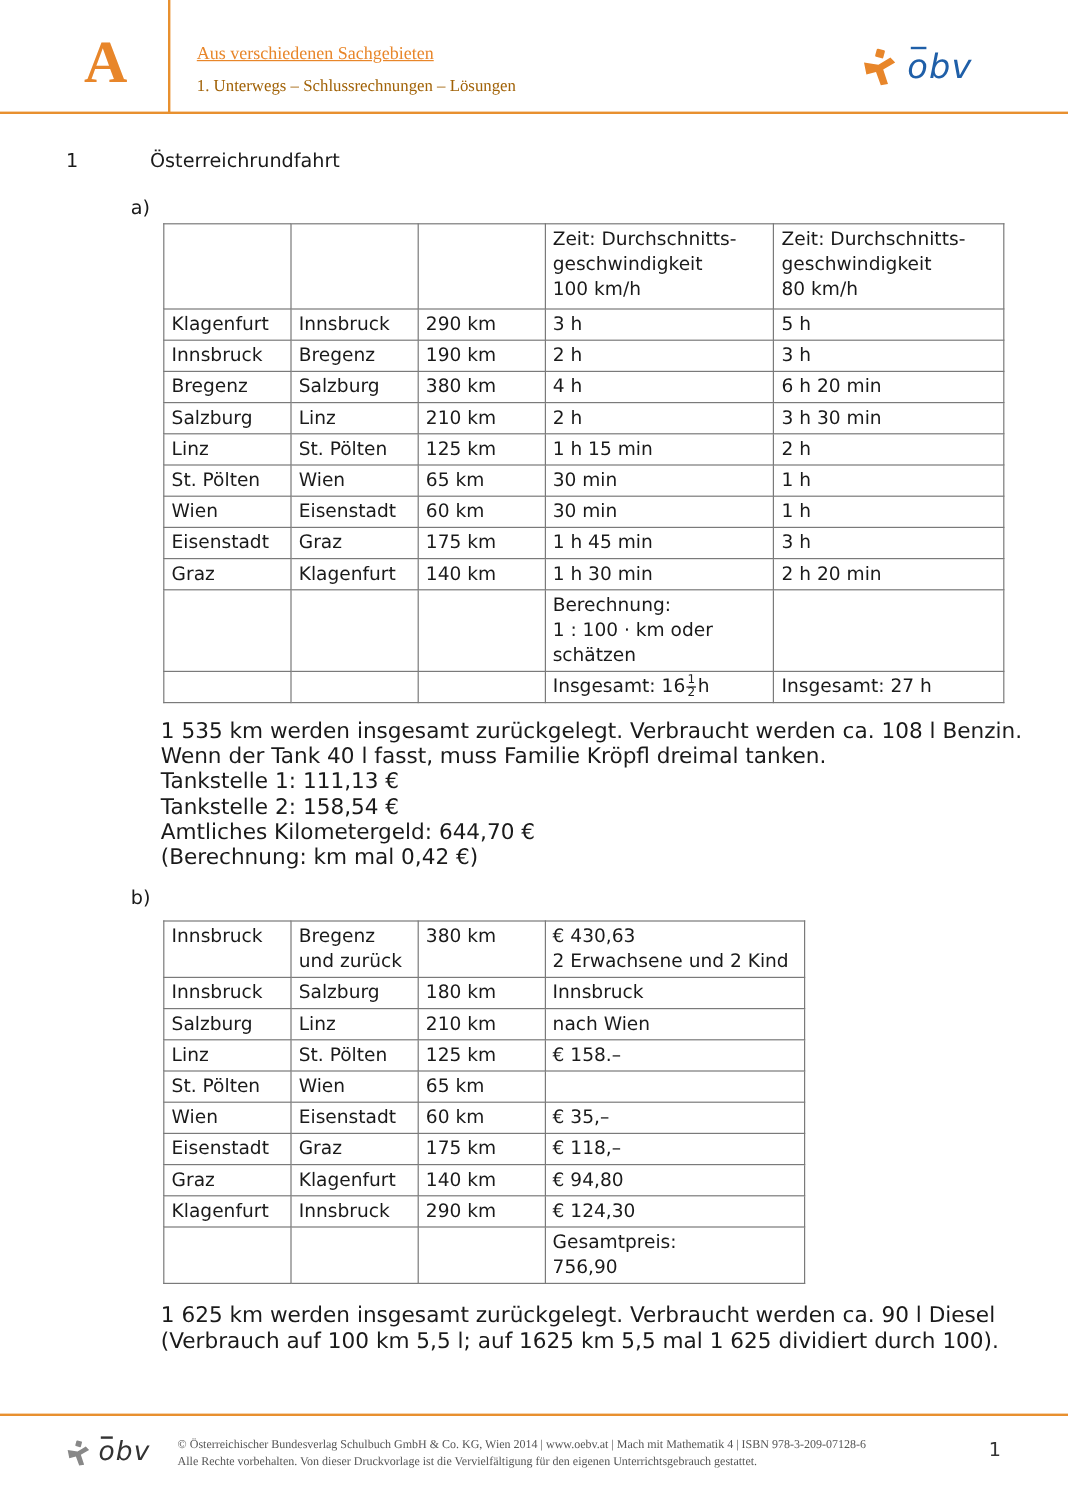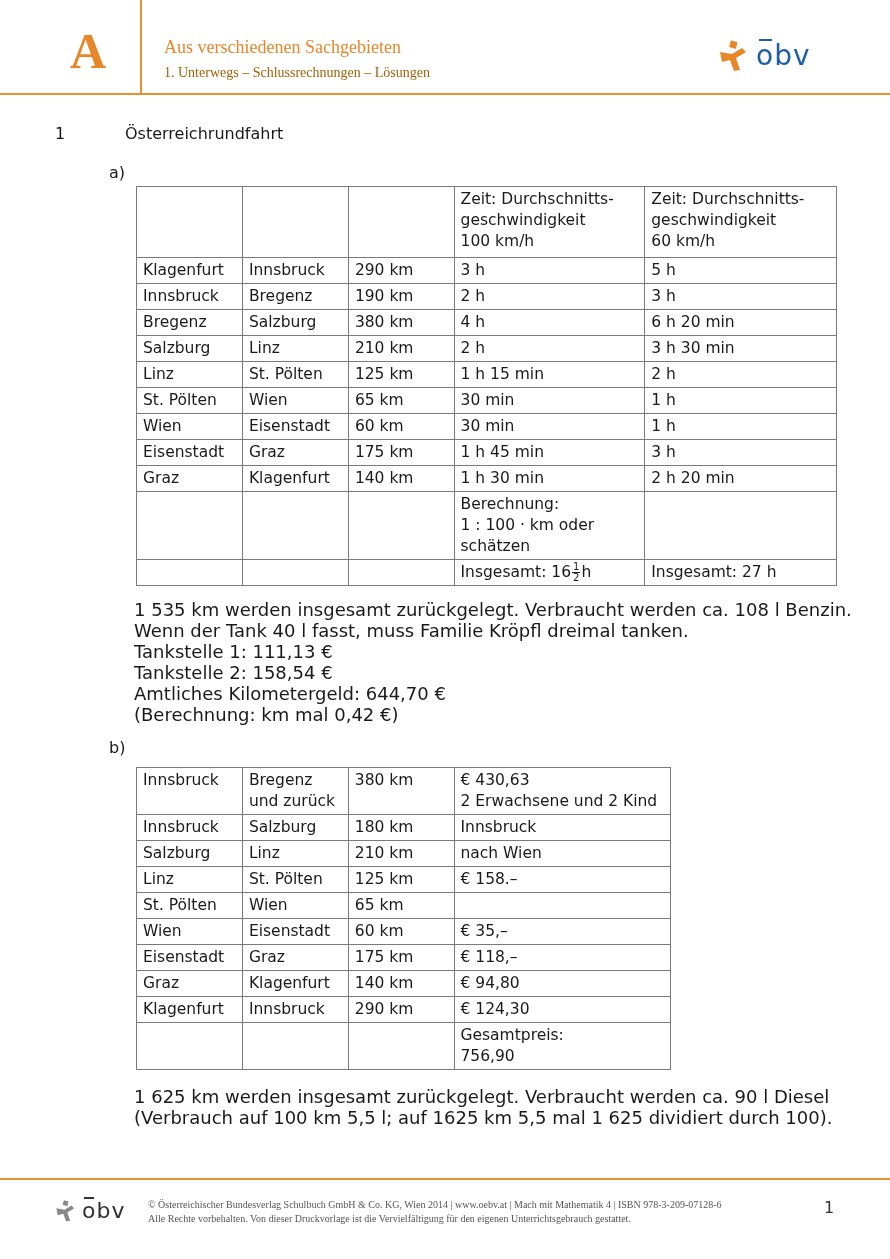--- a/index.html
+++ b/index.html
@@ -5,25 +5,25 @@
   html, body { margin: 0; padding: 0; background: #ffffff; }
   body { width: 890px; height: 1259px; position: relative; overflow: hidden;
          font-family: "DejaVu Sans", sans-serif; color: #1a1a1a; }
 
   
   .hdr-vline { position: absolute; left: 140px; top: 0; width: 2px; height: 94px; background: #e8902f; }
   .hdr-hline { position: absolute; left: 0; top: 93px; width: 890px; height: 2px; background: #e8902f; }
   .hdr-letter { position: absolute; left: 70px; top: 26px; font-family: "Liberation Serif", serif;
                 font-weight: bold; font-size: 50px; color: #e8862a; line-height: 1; }
   .hdr-title { position: absolute; left: 164px; top: 37px; font-family: "Liberation Serif", serif;
-               font-size: 18px; color: #e8862a; }
+               font-size: 15px; color: #e8862a; text-decoration: underline; }
   .hdr-sub { position: absolute; left: 164px; top: 65px; font-family: Liberation Serif, serif;
              font-size: 14px; color: #a16207; }
   .logo { position: absolute; left: 718px; top: 40px; display: flex; align-items: center; gap: 6px; }
-  .logo-text { font-family: "DejaVu Sans", sans-serif; font-size: 28px; color: #1f5fa8; letter-spacing: 1px; position: relative; line-height: 1; }
+  .logo-text { font-family: "DejaVu Sans", sans-serif; font-size: 28px; color: #1f5fa8; letter-spacing: 1px; position: relative; line-height: 1; font-style: italic; }
   .logo-text .macron { position: absolute; left: 3px; top: -3px; width: 13px; height: 2px; background: #1f5fa8; }
 
   
   .sec-num { position: absolute; left: 55px; top: 124px; font-size: 16px; }
   .sec-title { position: absolute; left: 125px; top: 124px; font-size: 16px; }
   .part-label { position: absolute; left: 109px; font-size: 16px; }
 
   table.grid { position: absolute; border-collapse: collapse; font-size: 15.5px; }
   table.grid td { border: 1.5px solid #7a7a7a; padding: 2px 6px; vertical-align: top; line-height: 21px; }
   #t1 { left: 136px; top: 186px; width: 701px; }
@@ -79,21 +79,21 @@
     <td></td>
     <td></td>
     <td>
       <div>Zeit: Durchschnitts-</div>
       <div>geschwindigkeit</div>
       <div>100 km/h</div>
     </td>
     <td>
       <div>Zeit: Durchschnitts-</div>
       <div>geschwindigkeit</div>
-      <div>60 km/h</div>
+      <div>80 km/h</div>
     </td>
   </tr>
   </tbody>
     <tbody id="t1-body">
       <tr>
         <td>Klagenfurt</td>
         <td>Innsbruck</td>
         <td>290 km</td>
         <td>3 h</td>
         <td>5 h</td>

